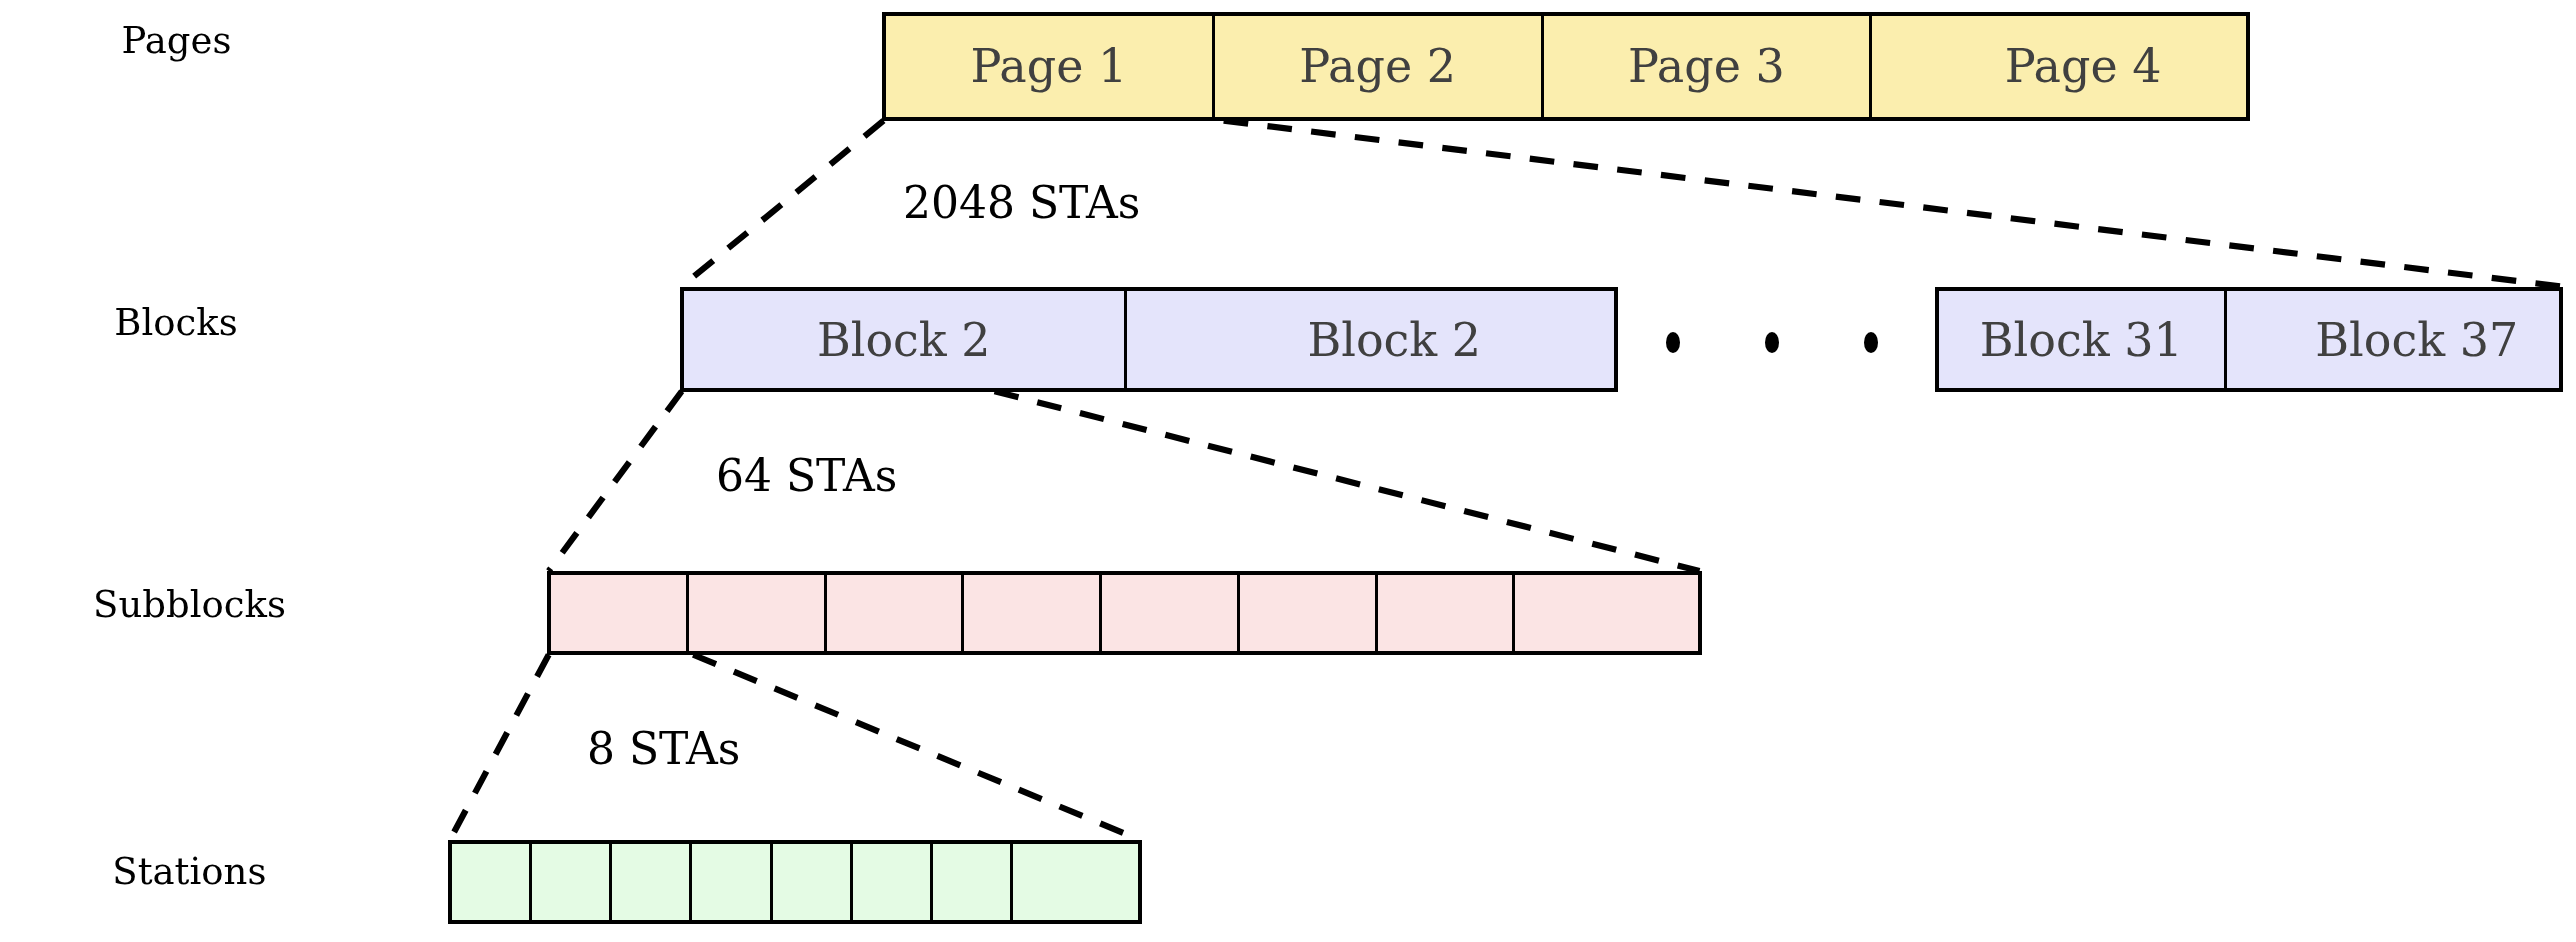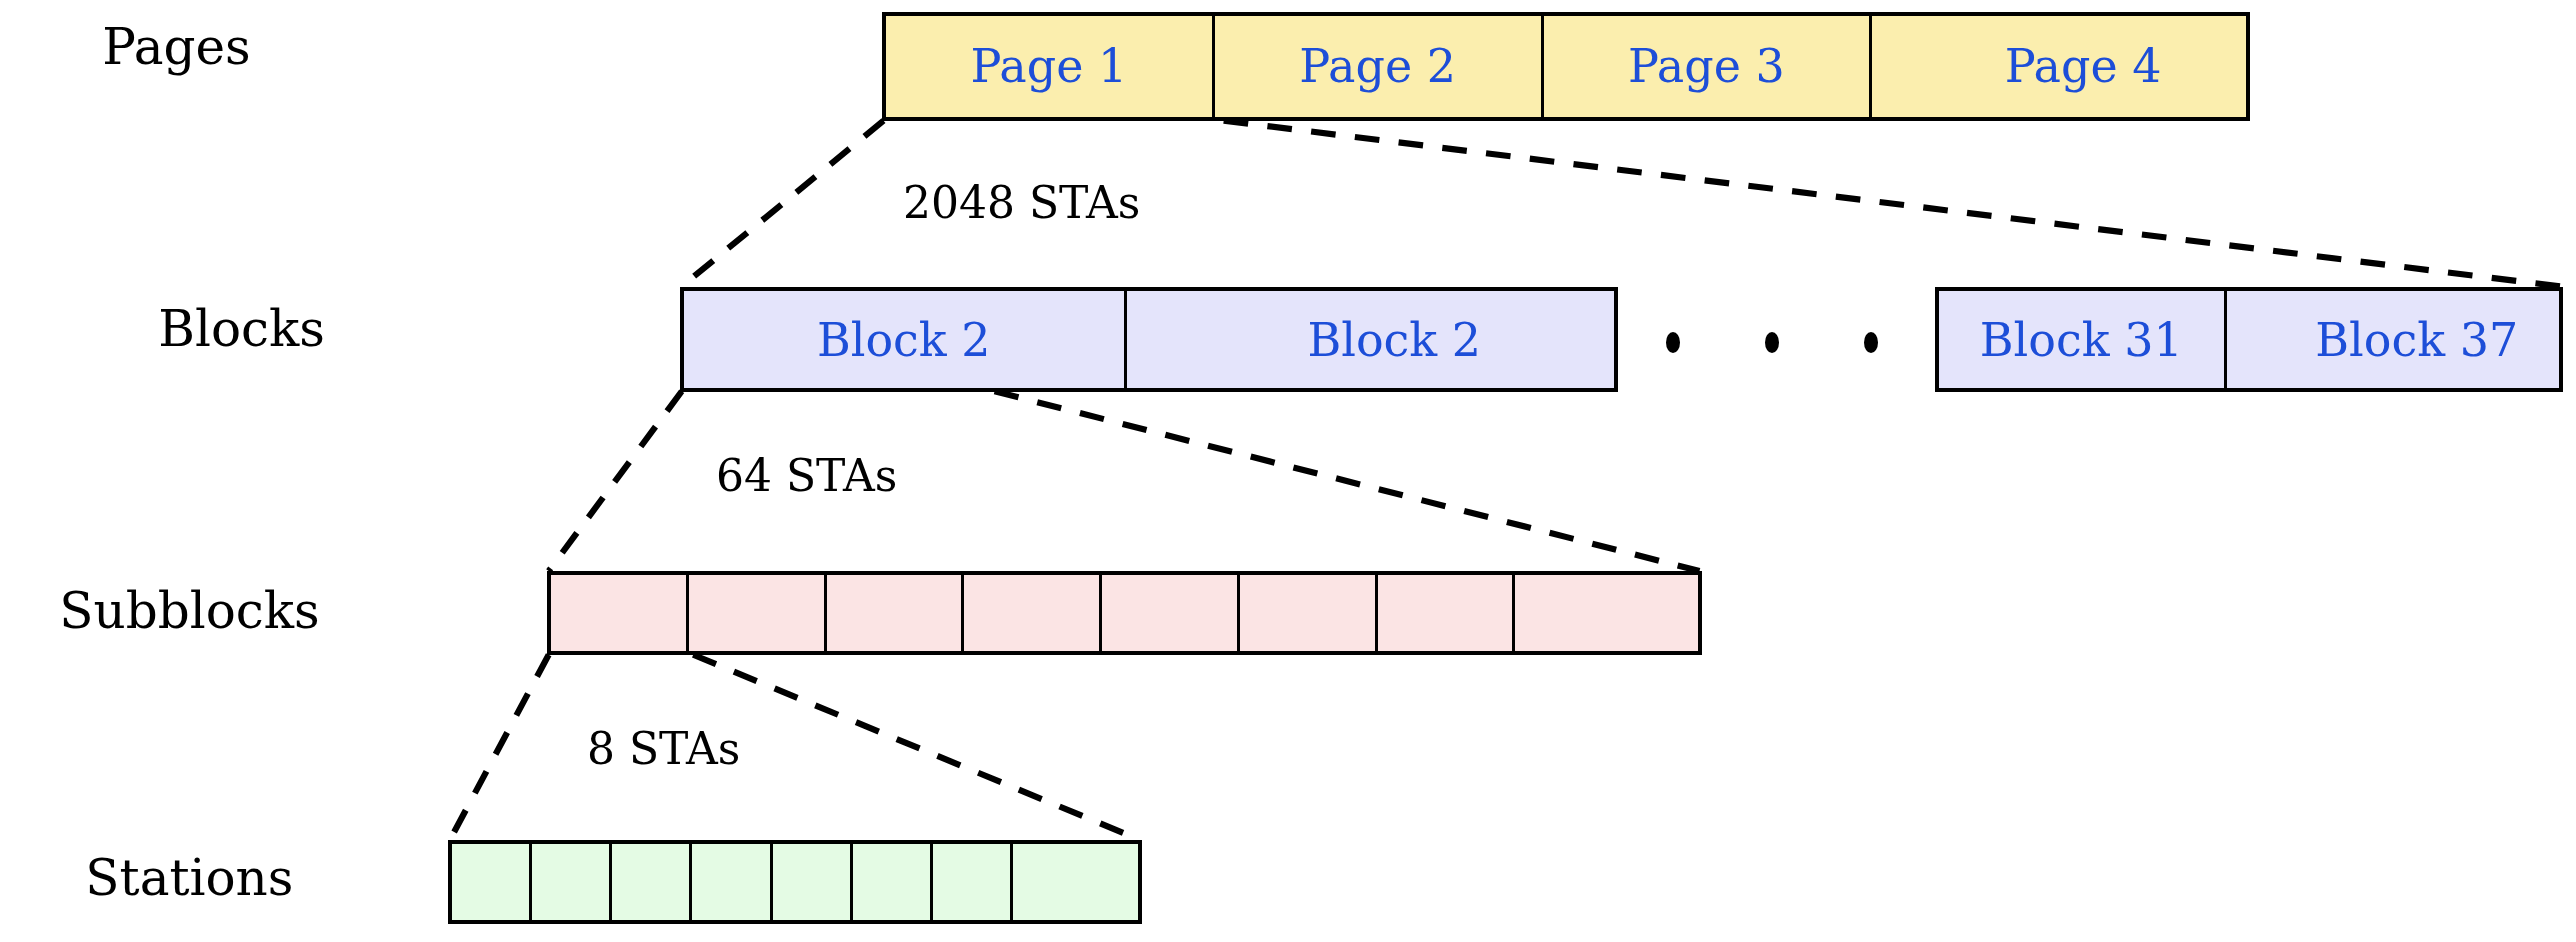--- a/index.html
+++ b/index.html
@@ -13,21 +13,21 @@
     width: 2576px;
     height: 942px;
     background: #ffffff;
     font-family: "DejaVu Serif", "Liberation Serif", serif;
     overflow: hidden;
   }
 
   
   .row-label {
     position: absolute;
-    font-size: 50px;
+    font-size: 37px;
     line-height: 1;
     color: #000000;
     white-space: nowrap;
     text-align: center;
     font-weight: 400;
   }
 
   
   .bar {
     position: absolute;
@@ -36,21 +36,21 @@
     border: 4.4px solid #000000;
     background: #ffffff;
   }
   .cell {
     box-sizing: border-box;
     display: flex;
     align-items: center;
     justify-content: center;
     font-size: 46px;
     line-height: 1;
-    color: #1d4ed8;
+    color: #404040;
     white-space: nowrap;
     border-right: 3.5px solid #000000;
     flex: 1 1 auto;
   }
   .cell:last-child { border-right: none; padding-left: 48px; }
 
   .pages-bar  { left: 882px; top: 11.5px;  width: 1368px; height: 109px; }
   .pages-bar .cell { background: #fbeeae; }
 
   .blocks-bar-a { left: 680px;  top: 287px; width: 938px; height: 105px; }
@@ -110,21 +110,21 @@
     stroke-dasharray: 28 22;
     stroke-linecap: butt;
   }
 </style>
 </head>
 <body>
 
 <div id="stage">
 
   <div class="row-label" style="left:53px; top:22px; width:247px;">Pages</div>
-  <div class="row-label" style="left:43px; top:304px; width:282px;text-align:right;">Blocks</div>
+  <div class="row-label" style="left:35px; top:304px; width:282px;">Blocks</div>
   <div class="row-label" style="left:26.4px; top:853px; width:326px;">Stations</div>
   <div class="row-label" style="left:0px; top:586px; width:379px;">Subblocks</div>
 
   <svg id="connectors" viewBox="0 0 2922 1069" xmlns="http://www.w3.org/2000/svg">
 
     <line x1="1002" y1="137" x2="773" y2="325"></line>
 
     <line x1="1388" y1="137" x2="2905" y2="325"></line>
 
     <line x1="773" y1="444" x2="622" y2="648"></line>

